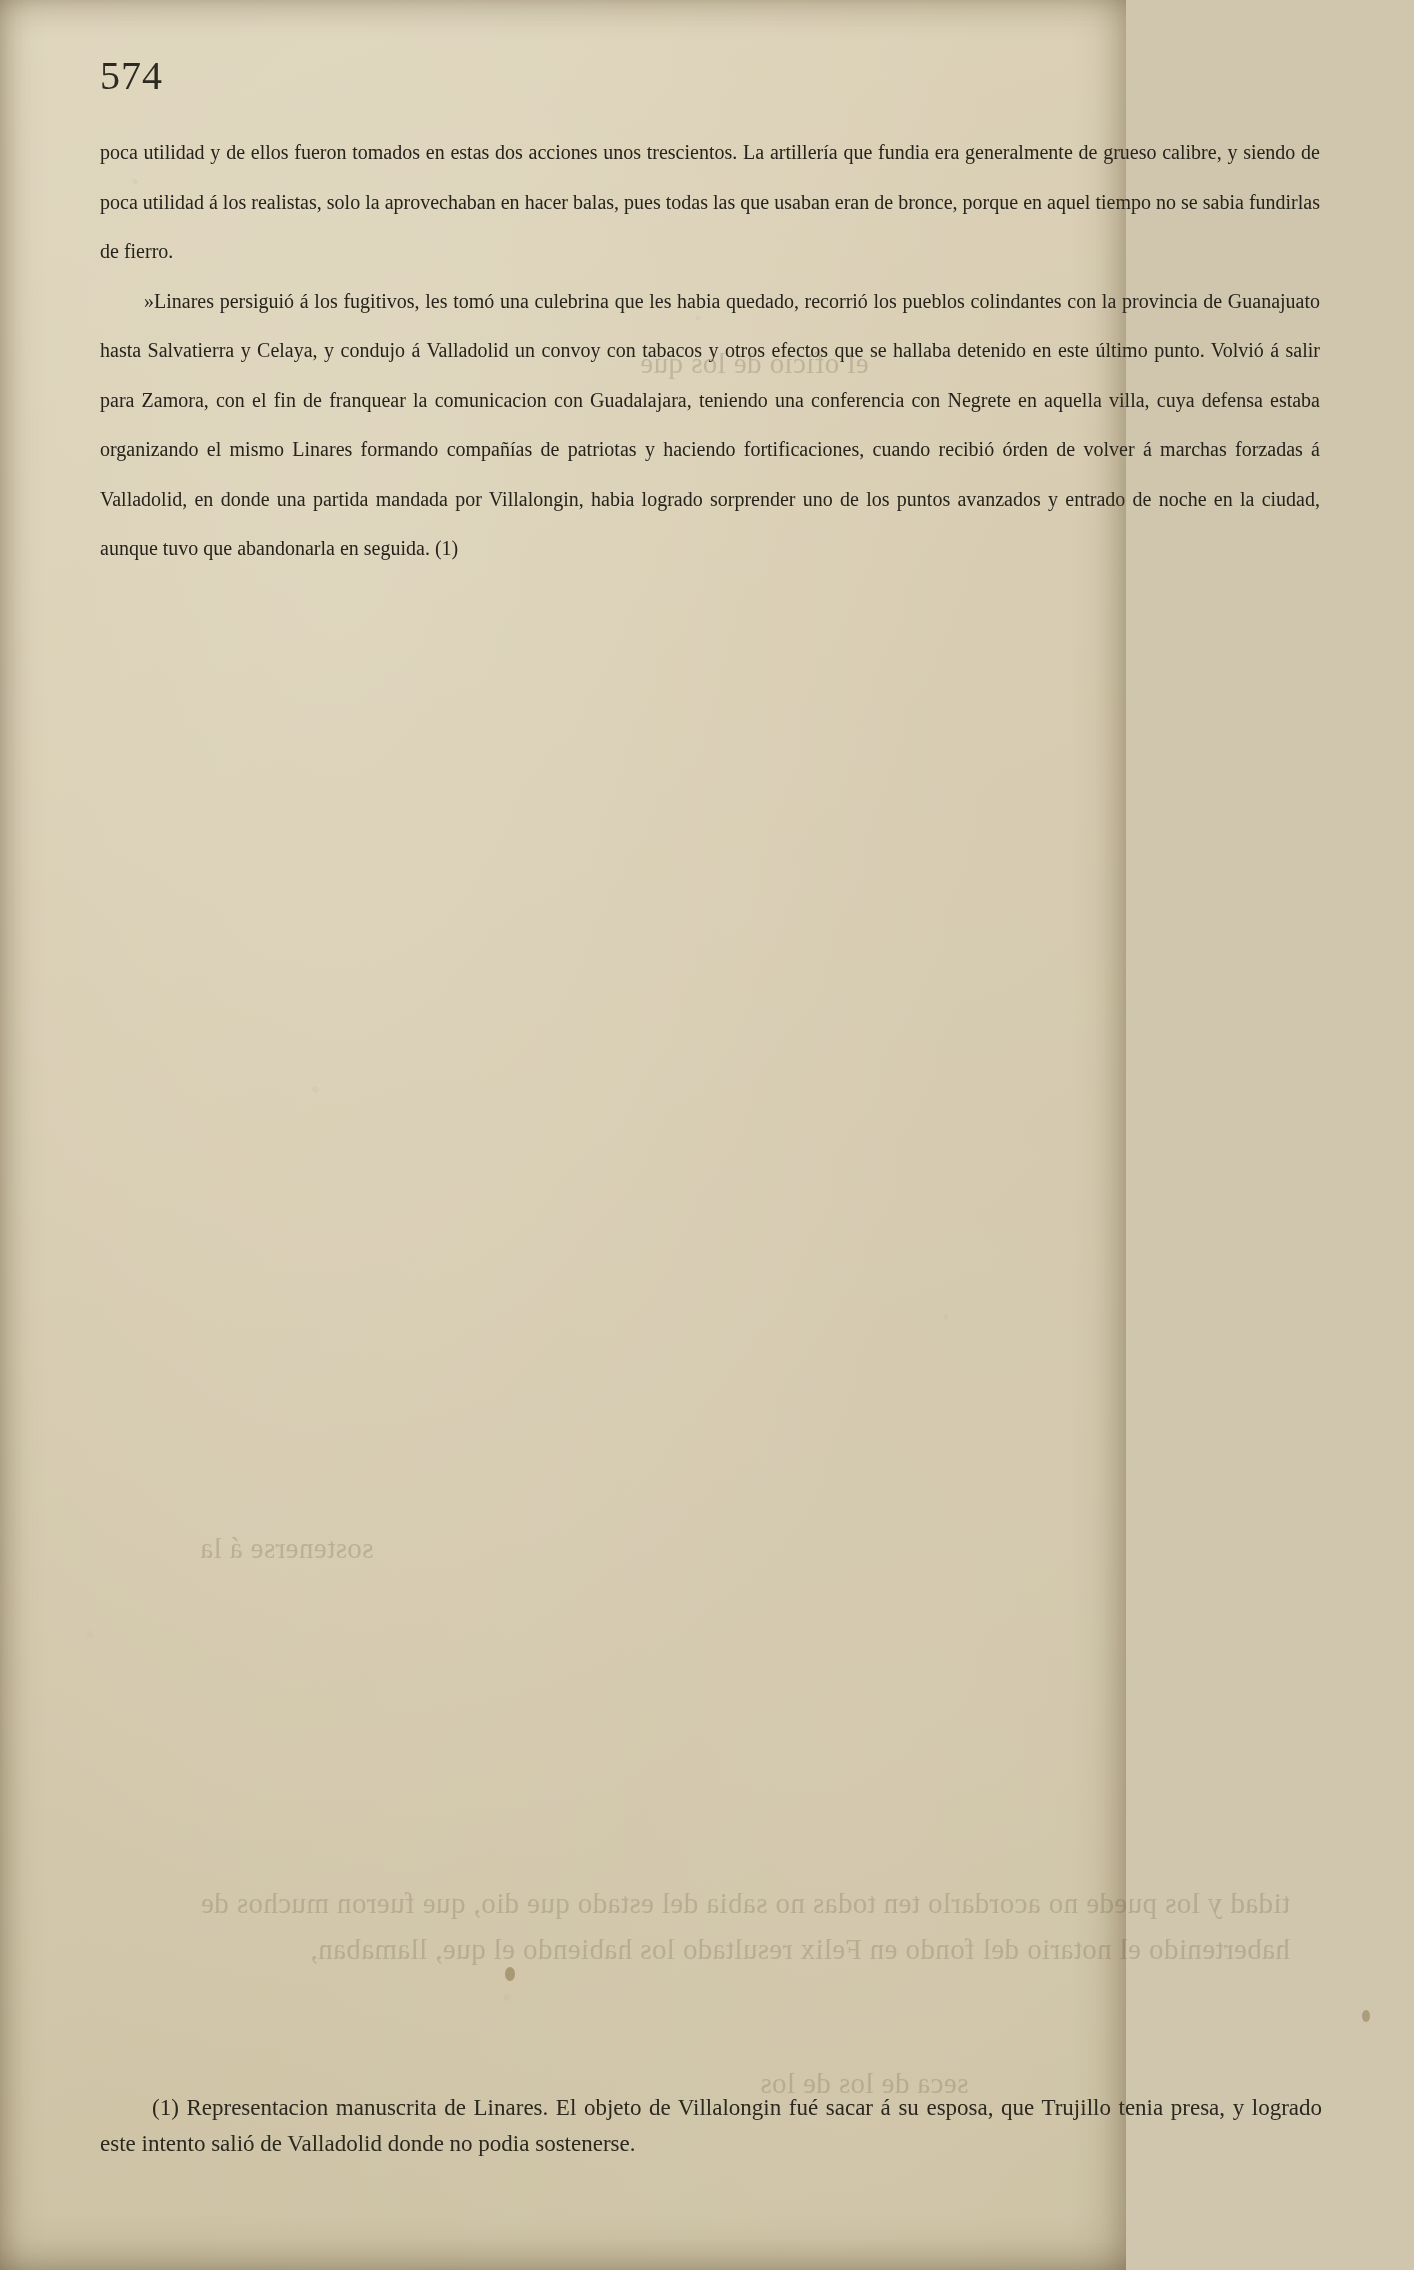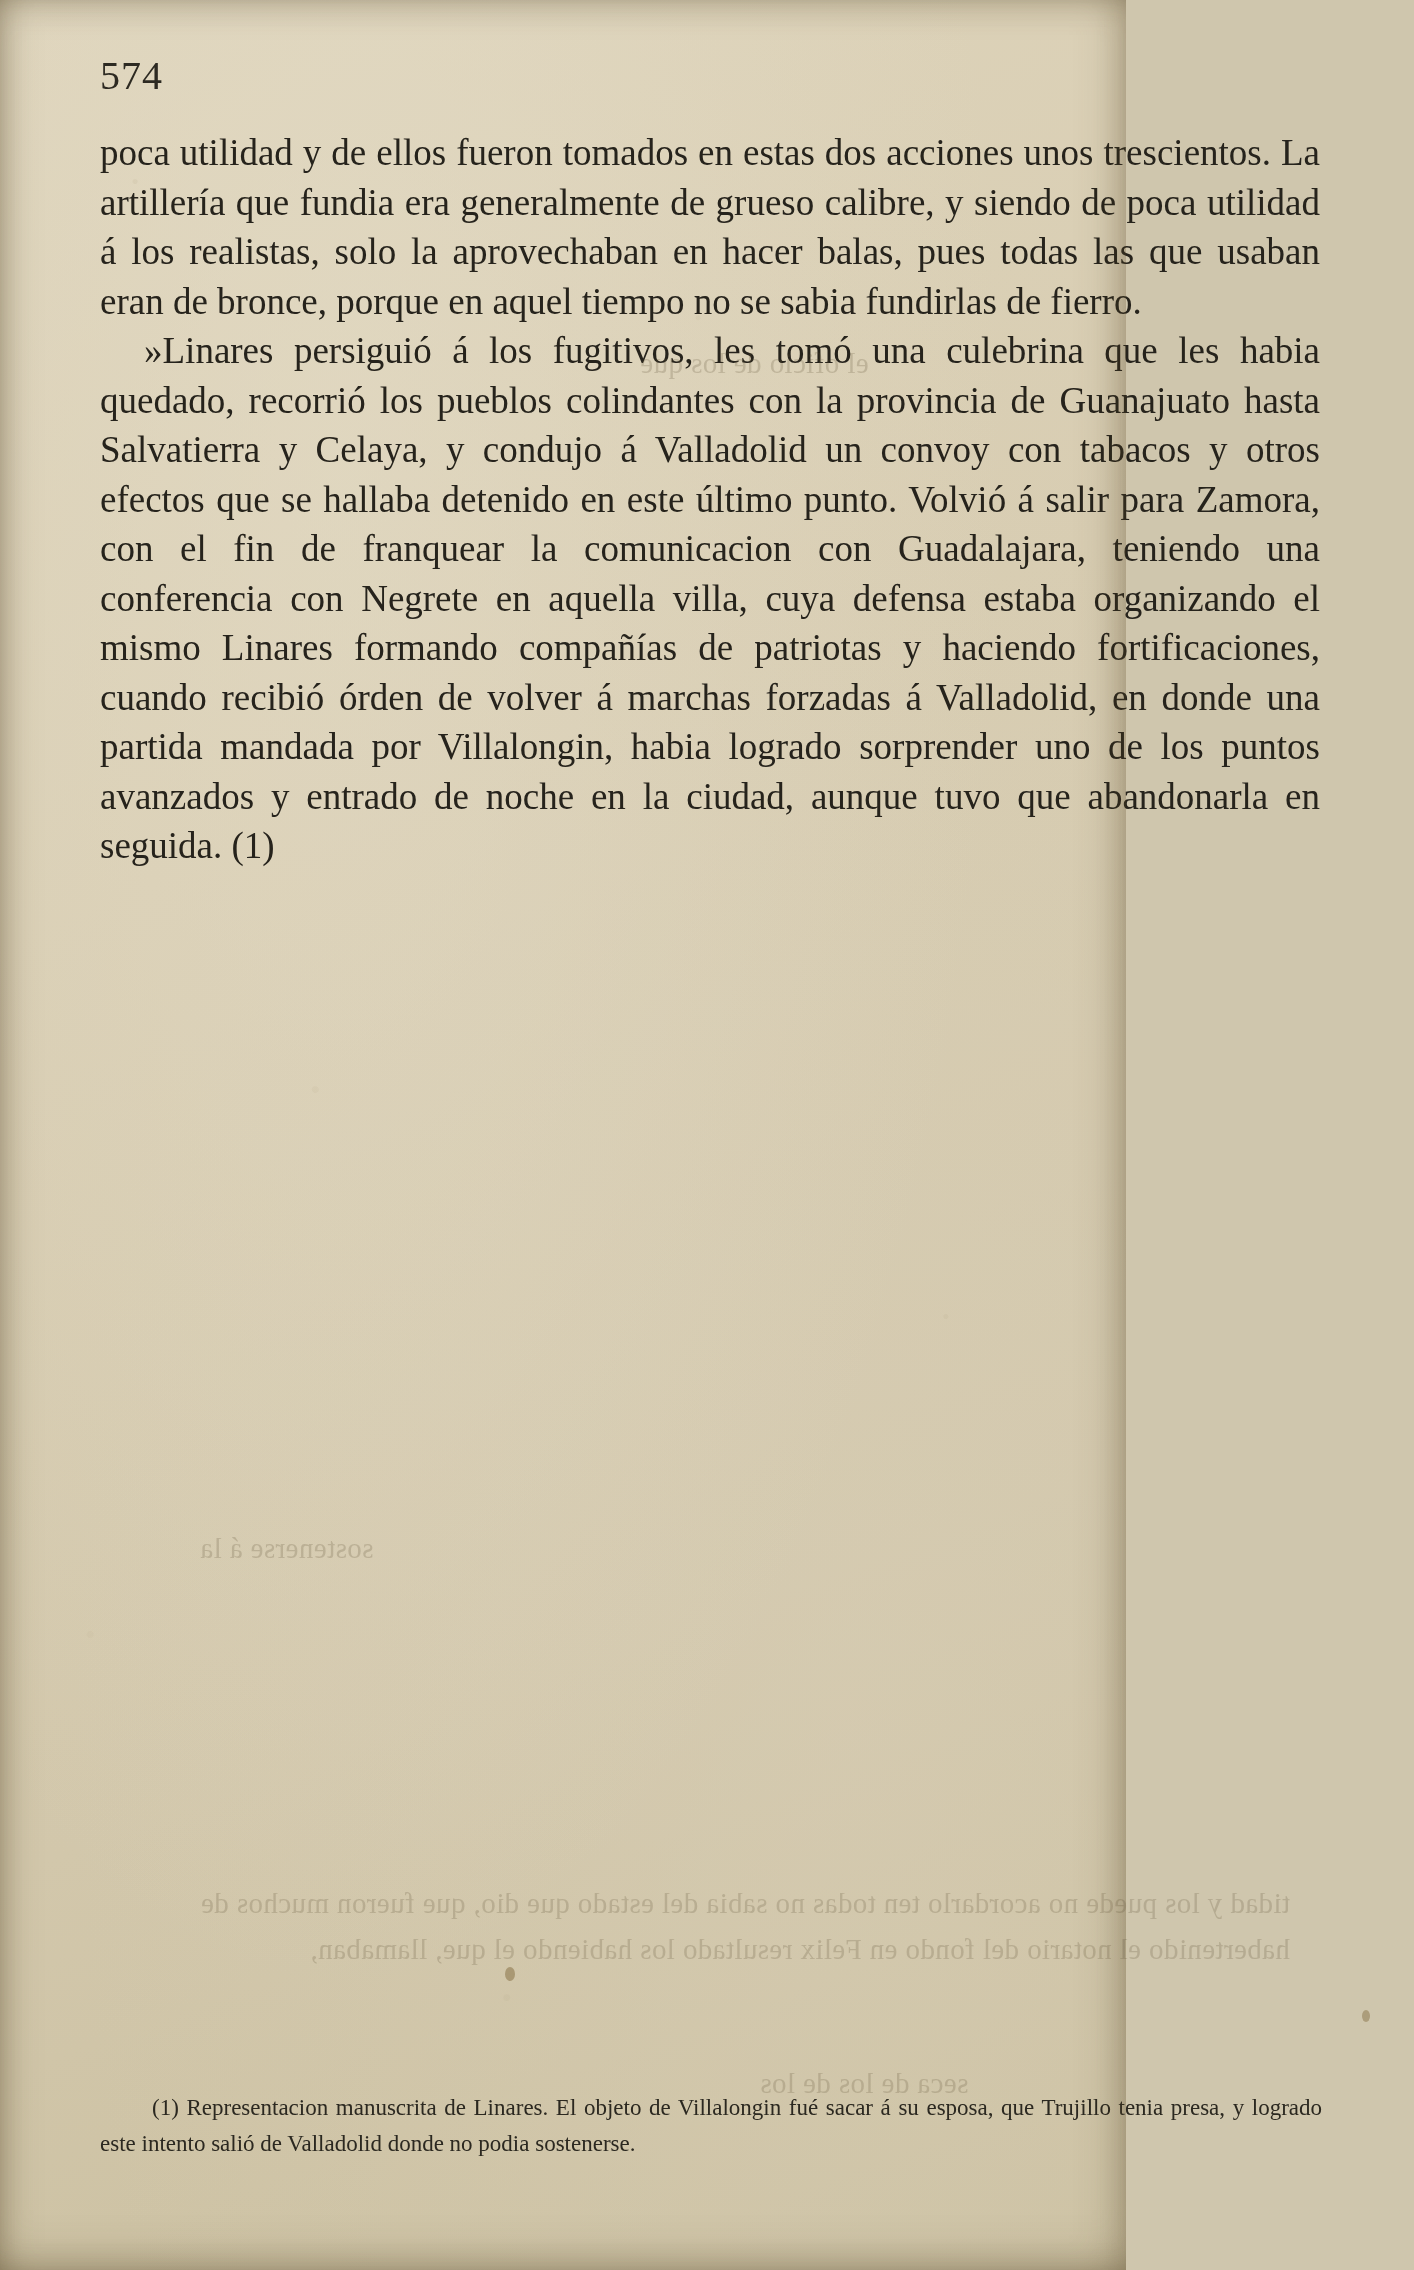--- a/index.html
+++ b/index.html
@@ -77,21 +77,21 @@
     padding-left: 36px;
   }
 
   
   .body-text {
     position: absolute;
     top: 128px;
     left: 100px;
     width: 1220px;
     color: #26231c;
-    font-size: 37px;
+    font-size: 20px;
     line-height: 49.5px;
     text-align: justify;
     text-justify: inter-word;
   }
   .body-text p {
     margin: 0;
   }
   .body-text p.indent {
     text-indent: 44px;
   }

